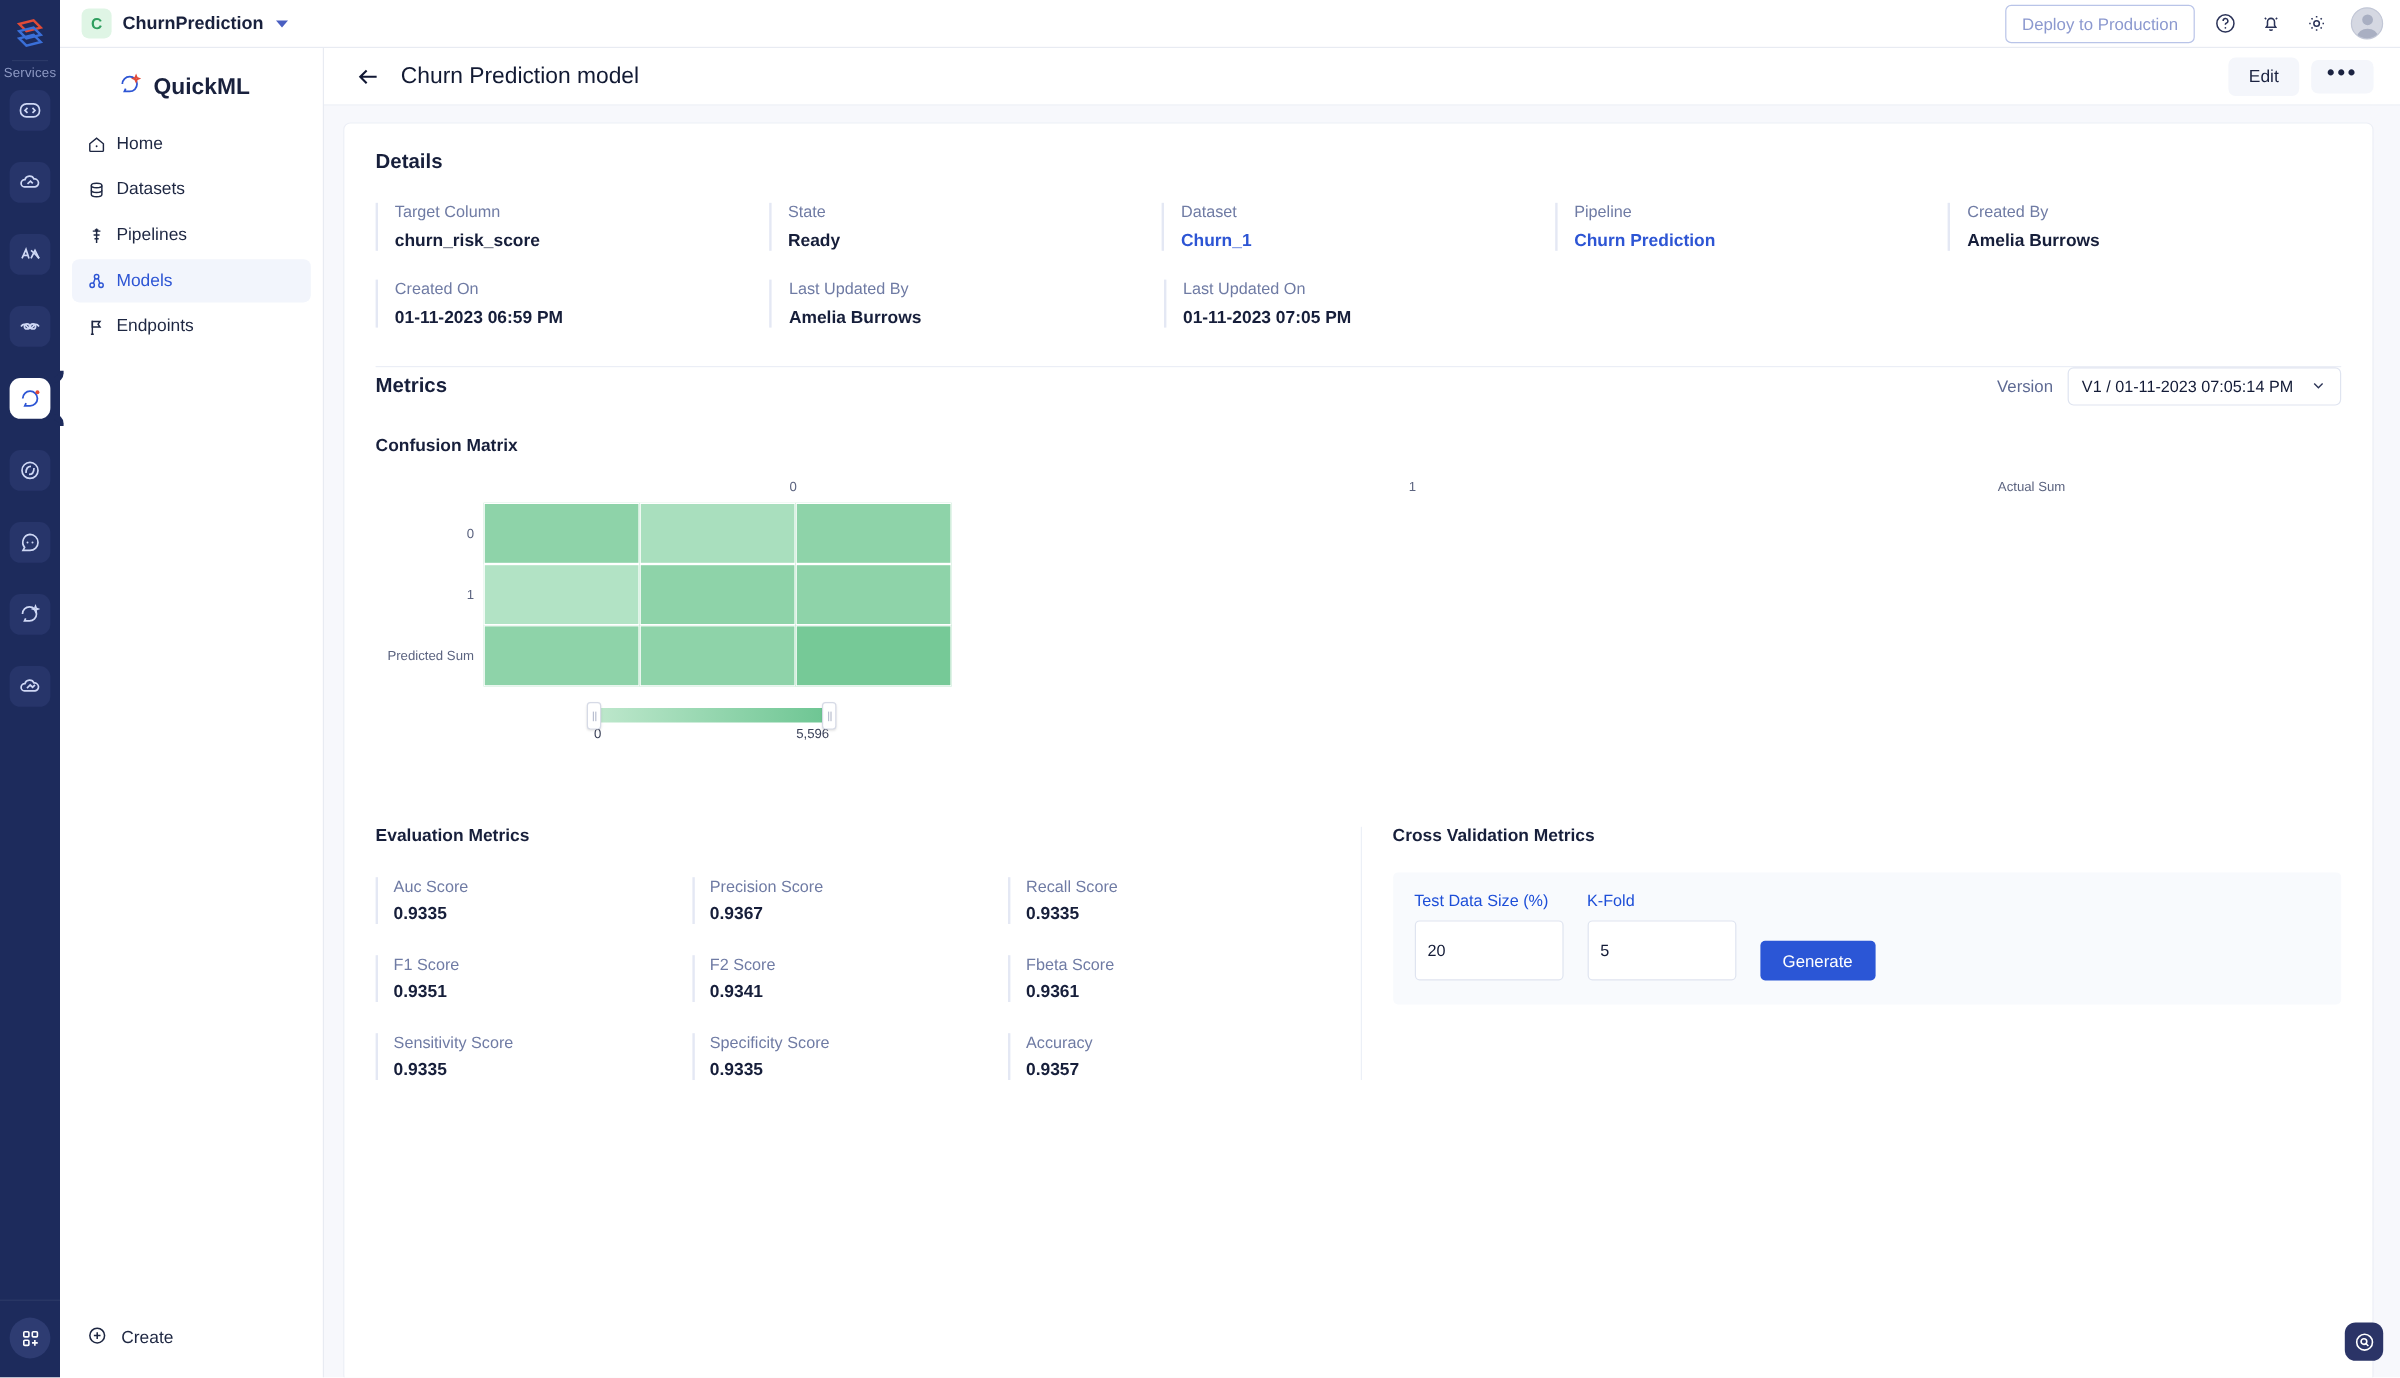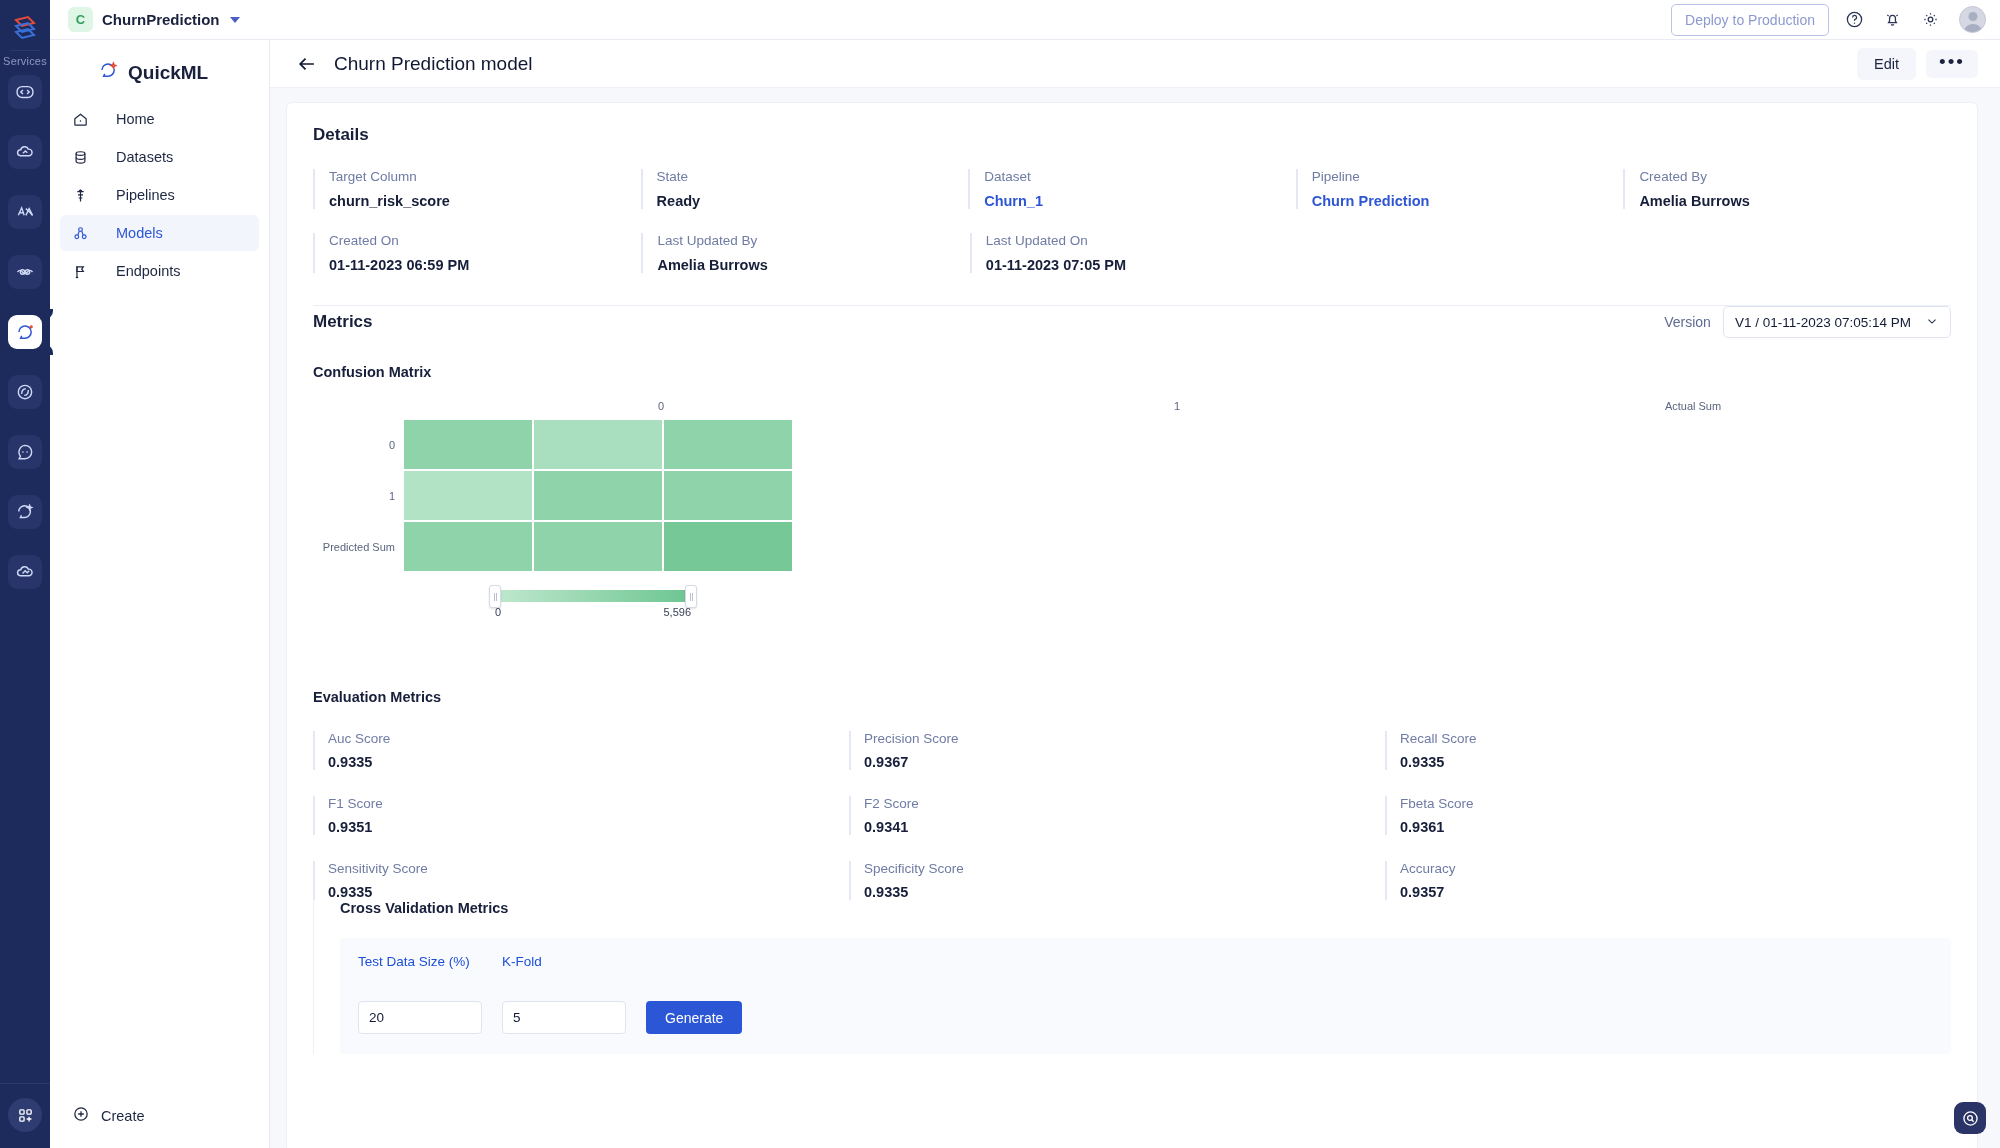--- a/index.html
+++ b/index.html
@@ -85,21 +85,21 @@
   .body { display: flex; flex: 1; min-height: 0; }
 
   .nav {
     width: 220px; flex: 0 0 220px; background: #fff; border-right: 1px solid #e8ebf2;
     display: flex; flex-direction: column; padding-top: 10px;
   }
   .brand { display: flex; align-items: center; padding: 10px 0 16px 18px; margin-left: 30px; }
   .brand-name { font-size: 19px; font-weight: 700; color: #19213d; margin-left: 9px; }
   .nav-list { padding: 0 10px; }
   .nav-item {
-    display: flex; align-items: center; gap: 27px;
+    display: flex; align-items: center; gap: 8px;
     height: 36px; padding: 0 12px; border-radius: 6px; margin-bottom: 2px;
     font-size: 14.5px; color: #1e2742; cursor: pointer;
   }
   .nav-item.active { background: #f2f5fc; color: #2d55d4; font-weight: 400; }
   .nav-item .nv-icon { width: 17px; height: 17px; display:flex; align-items:center; justify-content:center; flex:0 0 17px; }
   .nav-spacer { flex: 1; }
   .create-row {
     display: flex; align-items: center; gap: 11px; padding: 0 22px 22px;
     font-size: 14.5px; color: #1e2742; cursor: pointer;
   }
@@ -175,36 +175,35 @@
     border: 1px solid #d6dae6; border-radius: 3px;
     box-shadow: 0 1px 2px rgba(0,0,0,.12);
     display: flex; align-items: center; justify-content: center;
   }
   .legend-handle span { width: 3px; height: 8px; border-left: 1px solid #b9bfd0; border-right: 1px solid #b9bfd0; }
   .legend-handle.left { left: -6px; }
   .legend-handle.right { right: -6px; }
   .legend-scale { display: flex; justify-content: space-between; margin-top: 4px; font-size: 11px; color: #3a4058; }
 
   
-  .two-col { display: flex; margin-top: 34px; flex-direction: column; }
+  .two-col { display: flex; margin-top: 34px; }
   .col-left { flex: 1; padding-right: 30px; }
   .col-right { flex: 1; border-left: 1px solid #ecf0f7; padding-left: 26px; }
 
   .em-grid { display: flex; margin-top: 26px; }
   .em-item { flex: 1; border-left: 2px solid #e4e8f4; padding-left: 13px; }
   .em-label { font-size: 13.5px; color: #6f7ba4; margin-bottom: 8px; }
   .em-value { font-size: 14.5px; color: #161e3a; font-weight: 700; }
 
   .cv-panel { background: #f8fafd; border-radius: 4px; padding: 16px 18px 20px; margin-top: 22px; display: flex; align-items: flex-end; gap: 20px; }
   .cv-field-label { font-size: 13.5px; color: #1d4ed8; margin-bottom: 9px; }
   .cv-input {
-    width: 124px; height: 33px; border: 1px solid #dfe4f0; border-radius: 4px;
+    width: 124px; height: 50px; border: 1px solid #dfe4f0; border-radius: 4px;
     background: #fff; font-size: 13.5px; color: #131b37; padding: 1px 10px;
     font-family: inherit;
-    margin-top: 23px;
   }
   .gen-btn {
     background: #2b56d6; color: #fff; border: none; border-radius: 4px;
     height: 33px; padding: 0 19px; font-size: 14px; cursor: pointer; font-family: inherit;
   }
   .cv-empty { text-align: center; color: #5e6a93; font-size: 14.5px; margin-top: 80px; }
 
   .fab {
     position: absolute; right: 14px; bottom: 14px; width: 32px; height: 32px;
     border-radius: 9px; background: #2b3467; display: flex; align-items: center;

